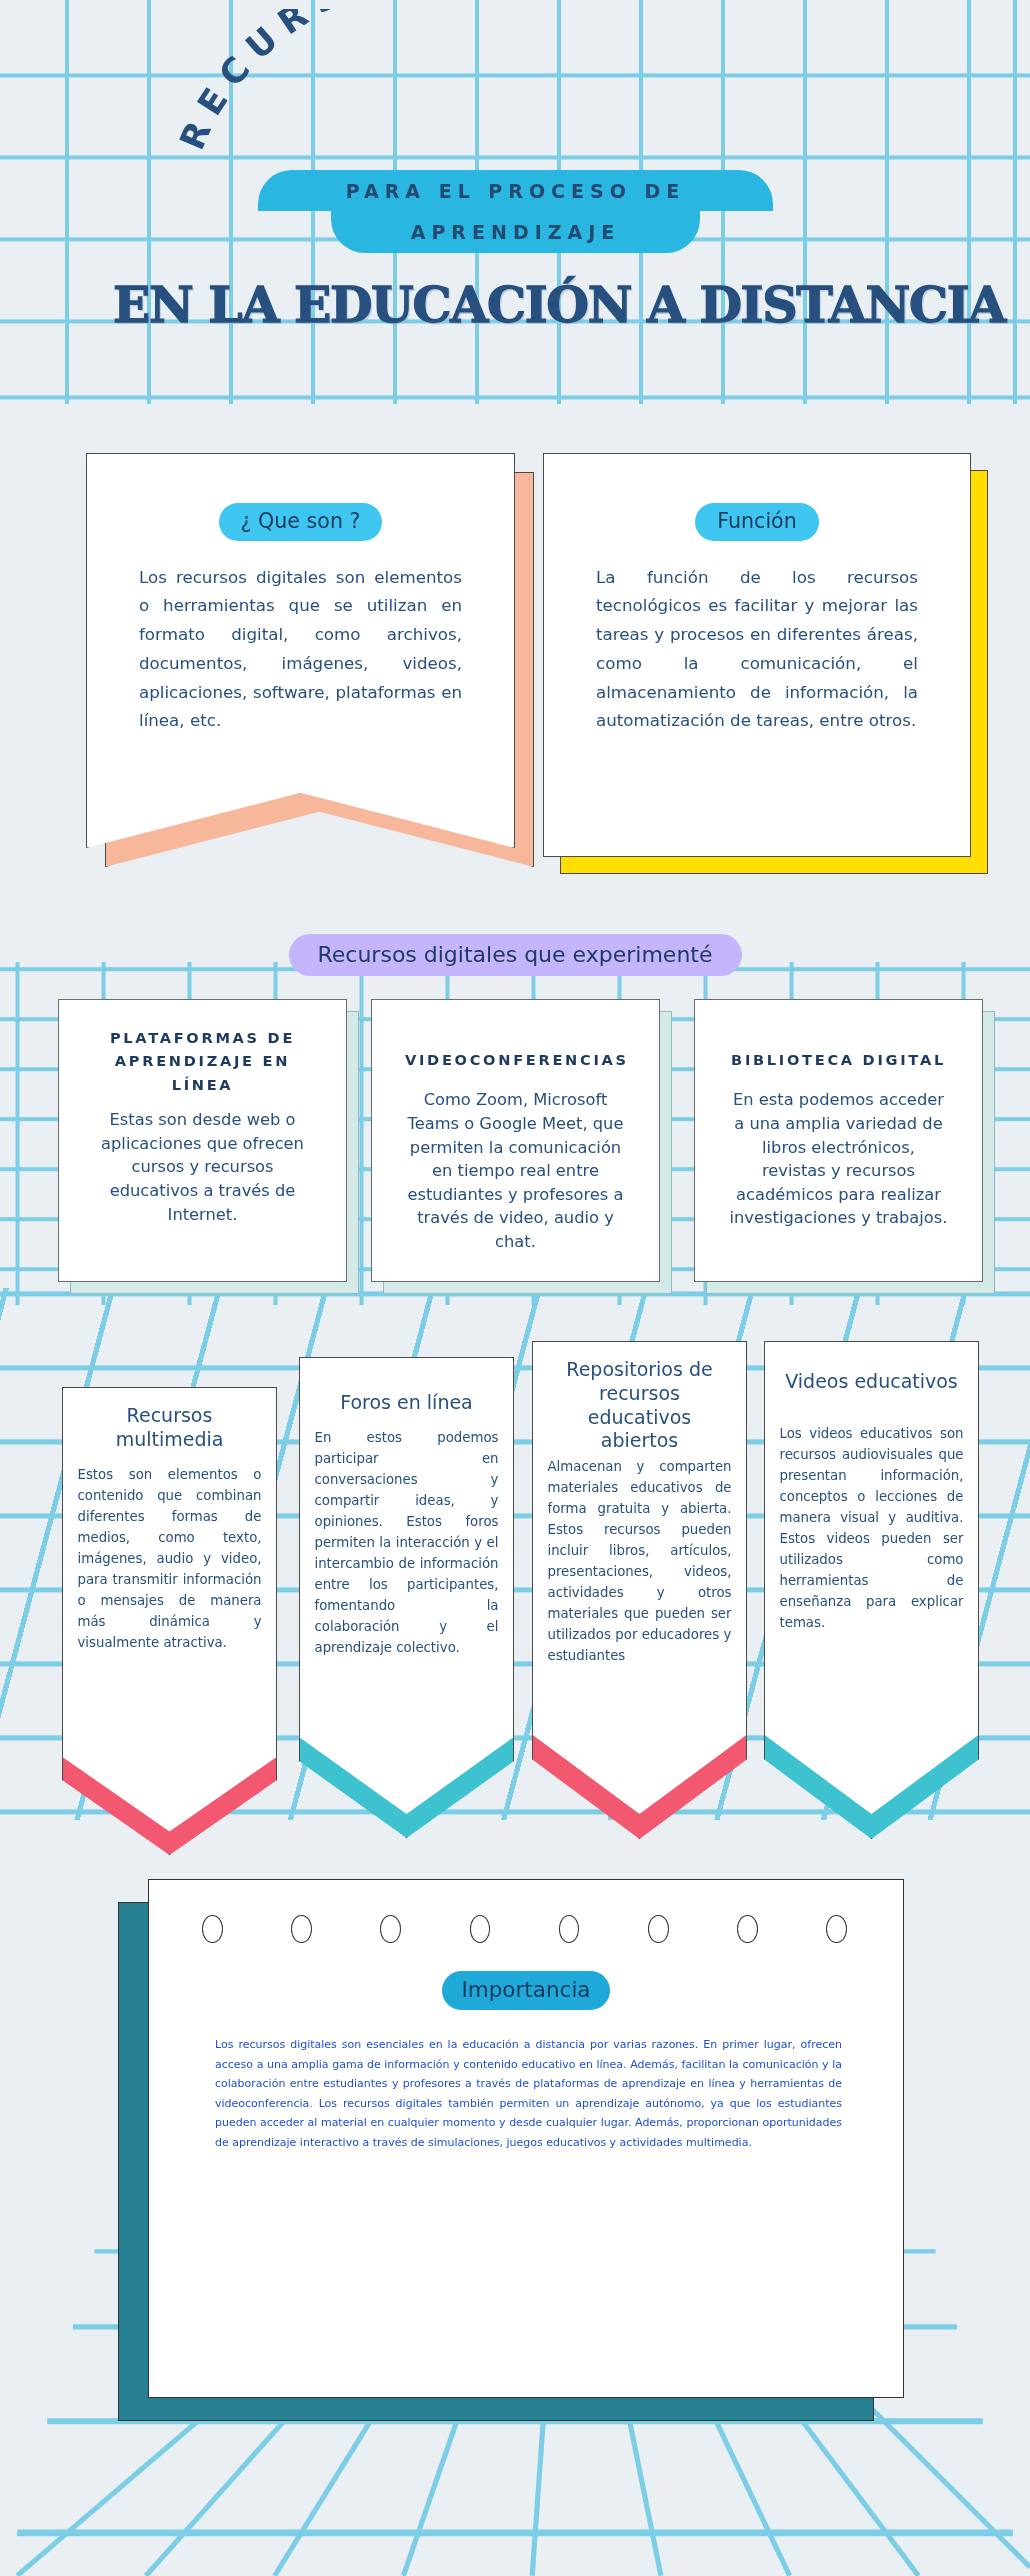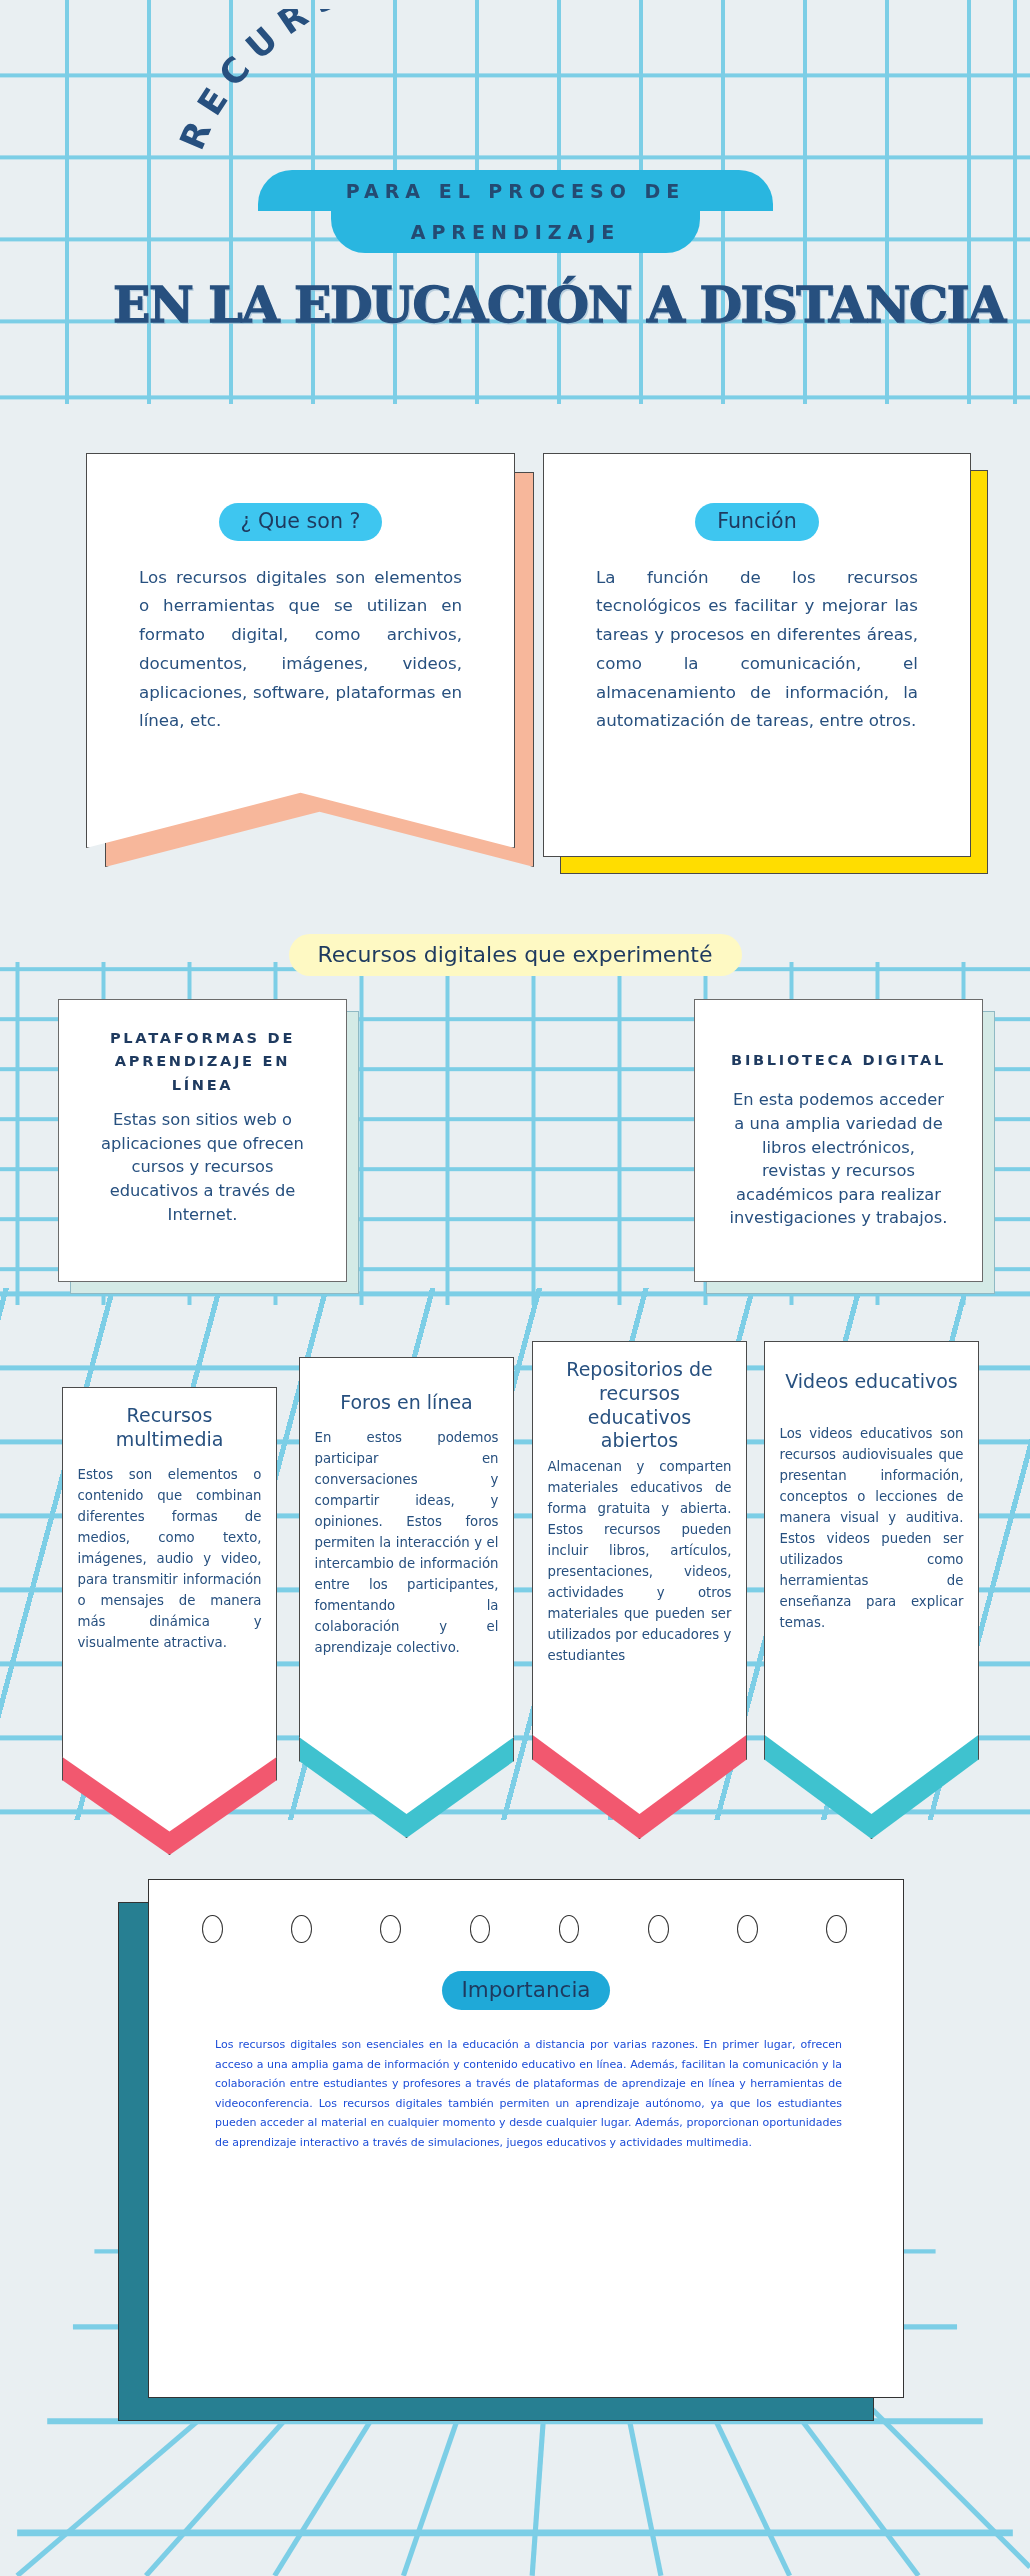--- a/index.html
+++ b/index.html
@@ -171,21 +171,21 @@
   
   .sec2-badge {
     position: absolute;
     left: 0; top: 934px;
     width: 1030px;
     text-align: center;
   }
   .sec2-badge .pill {
     font-size: 22px;
     padding: 7.7px 29px 9.4px;
-    background: #fef9c3;
+    background: #c4b5fd;
   }
 
   .mcard {
     position: absolute;
     width: 289px;
     height: 283px;
   }
   .mcard .mshadow {
     position: absolute;
     left: 12px; top: 12px;
@@ -376,24 +376,31 @@
   </div>
 
   <div class="sec2-badge">
     <span class="pill">Recursos digitales que experimenté</span>
   </div>
 
   <div class="mcard" style="left:58px; top:999px;">
     <div class="mshadow"></div>
     <div class="mpaper">
       <div class="mcard-title">PLATAFORMAS DE APRENDIZAJE EN LÍNEA</div>
-      <div class="mcard-body">Estas son sitios web o aplicaciones que ofrecen cursos y recursos educativos a través de Internet.</div>
-    </div>
-  </div>
-
+      <div class="mcard-body">Estas son desde web o aplicaciones que ofrecen cursos y recursos educativos a través de Internet.</div>
+    </div>
+  </div>
+
+  <div class="mcard" style="left:371px; top:999px;">
+    <div class="mshadow"></div>
+    <div class="mpaper">
+      <div class="mcard-title" style="padding-top:22px;">VIDEOCONFERENCIAS</div>
+      <div class="mcard-body tight">Como Zoom, Microsoft Teams o Google Meet, que permiten la comunicación en tiempo real entre estudiantes y profesores a través de video, audio y chat.</div>
+    </div>
+  </div>
 
   <div class="mcard" style="left:694px; top:999px;">
     <div class="mshadow"></div>
     <div class="mpaper">
       <div class="mcard-title" style="padding-top:22px;">BIBLIOTECA DIGITAL</div>
       <div class="mcard-body tight">En esta podemos acceder a una amplia variedad de libros electrónicos, revistas y recursos académicos para realizar investigaciones y trabajos.</div>
     </div>
   </div>
 
   <div class="bnr" style="left:62px; top:1387px; height:468px;">

